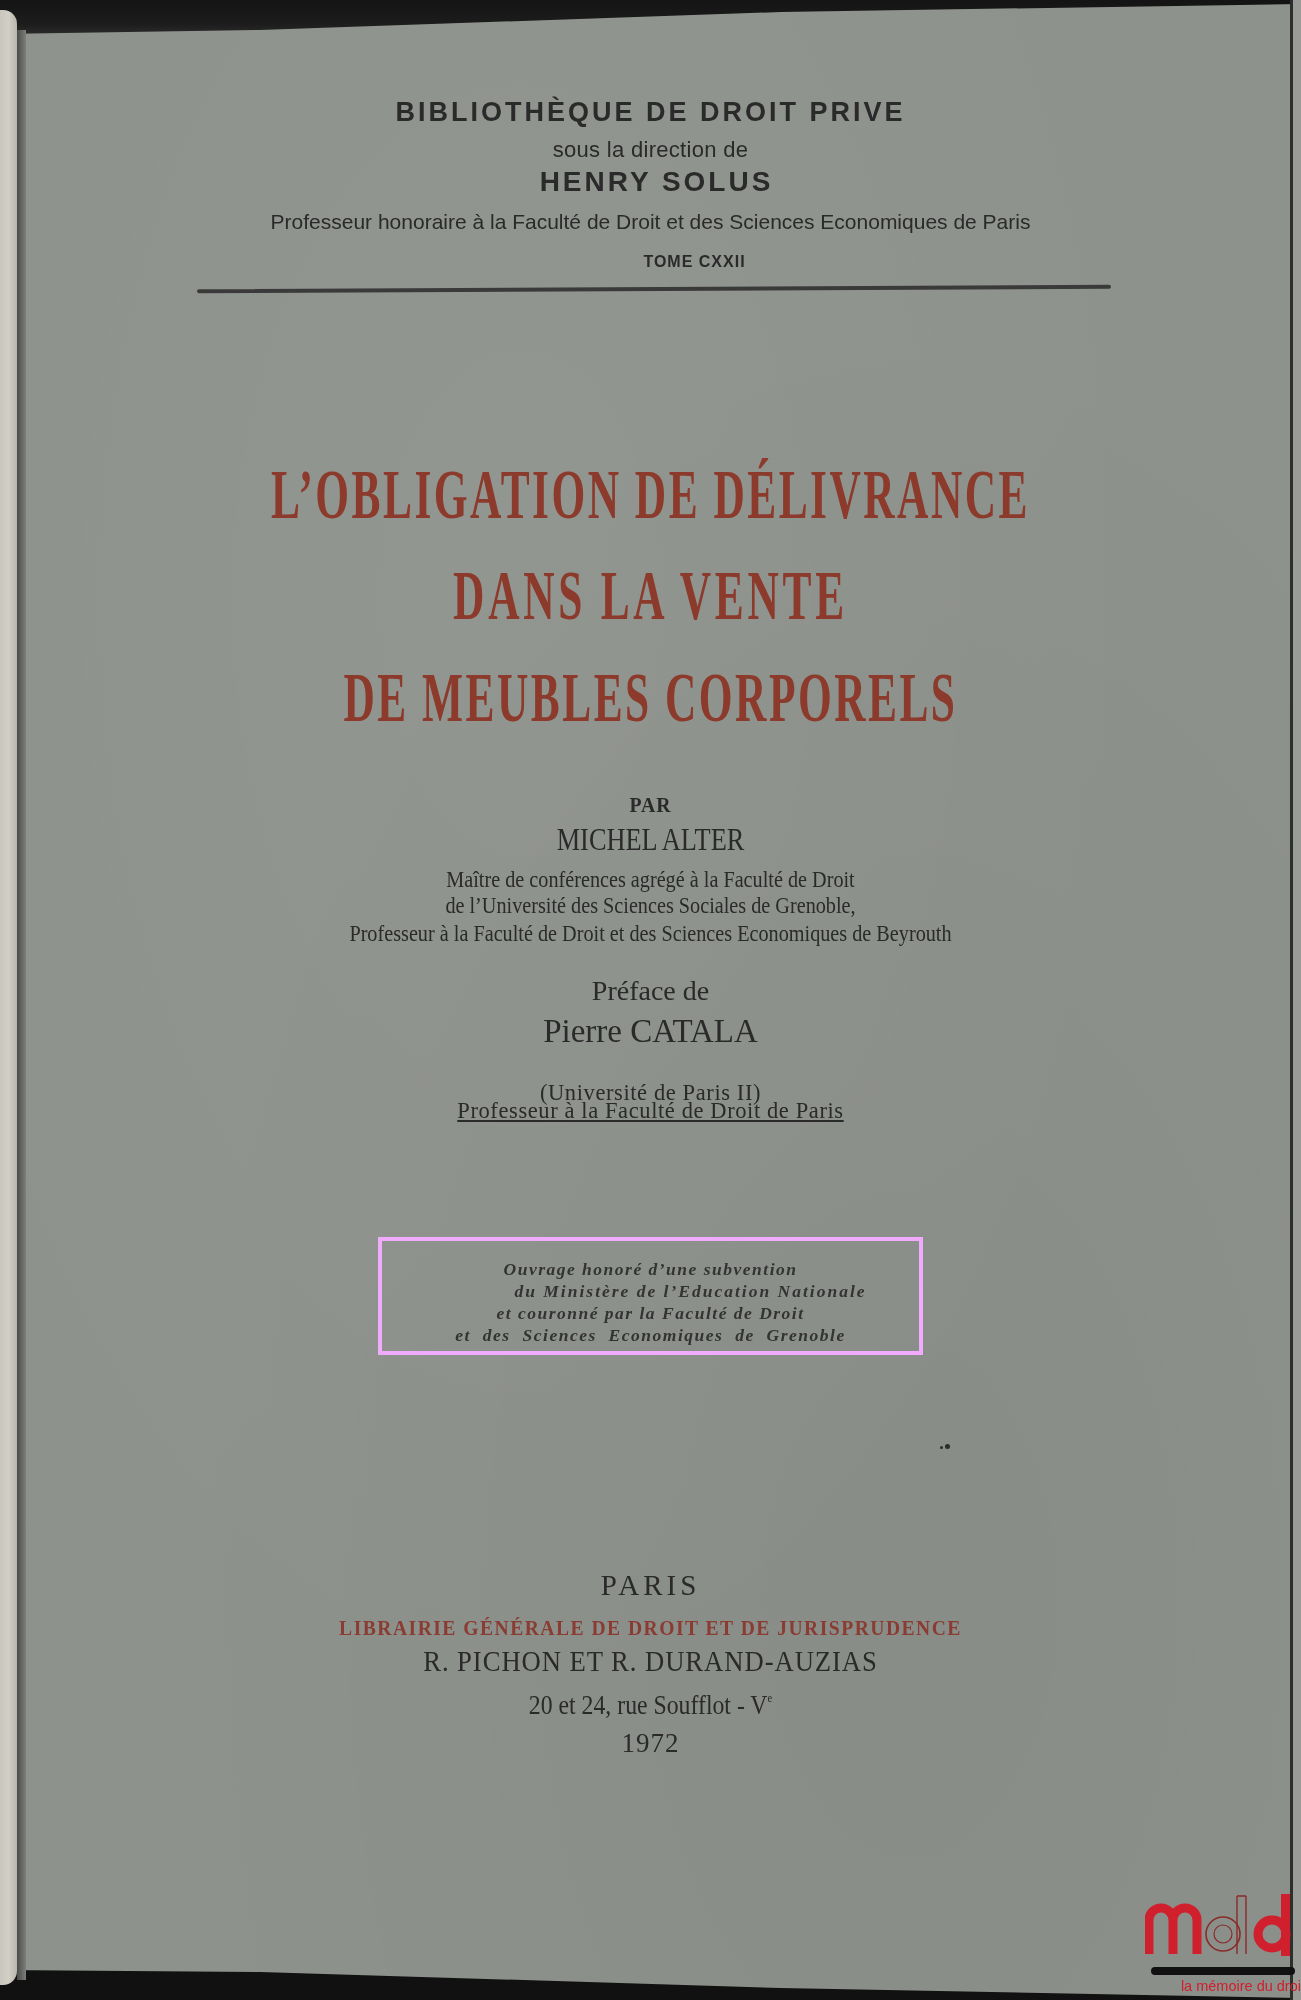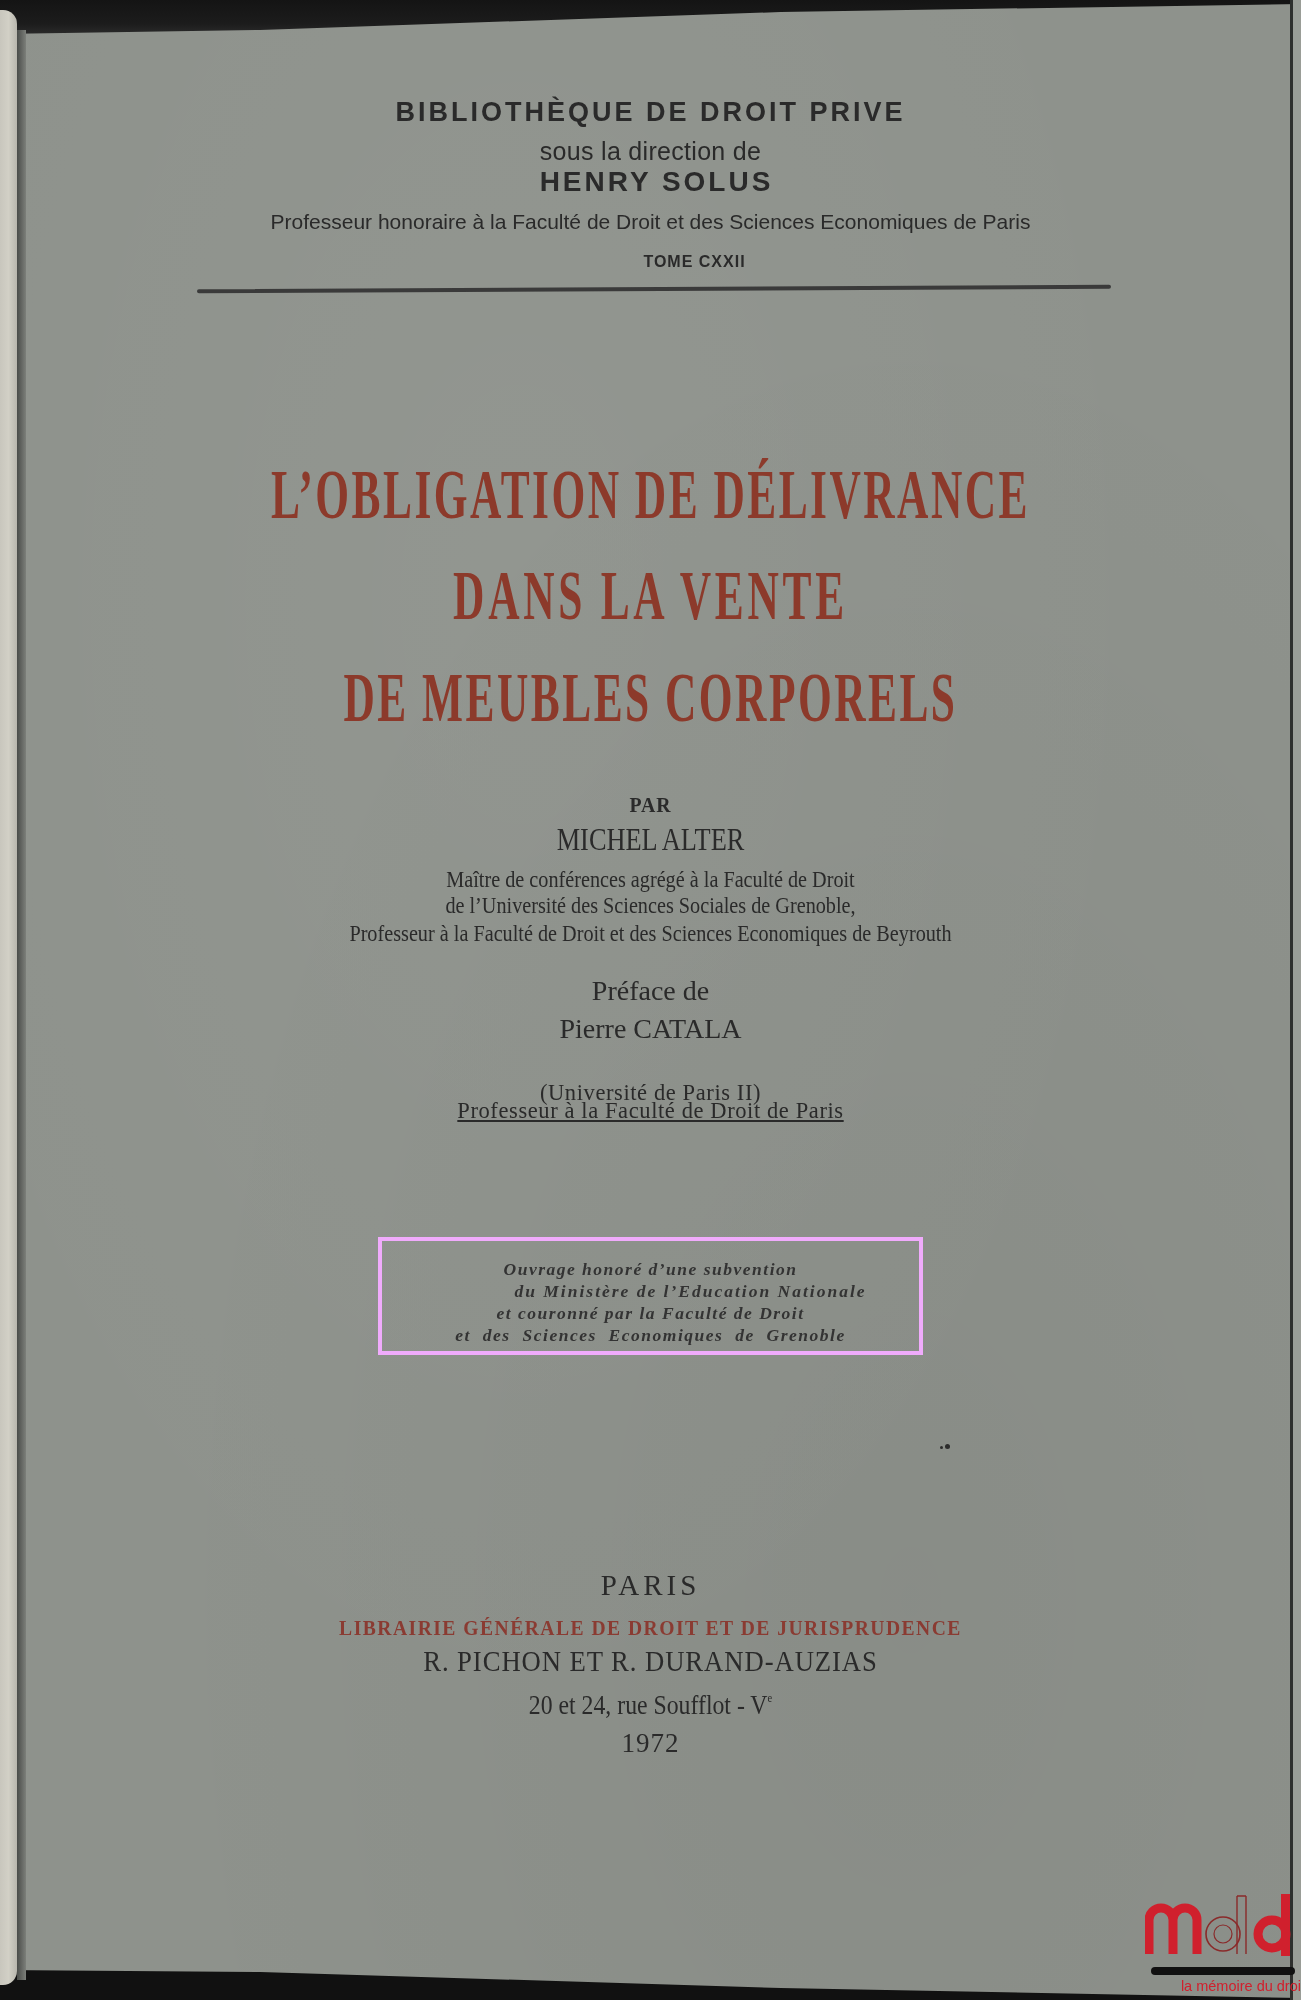--- a/index.html
+++ b/index.html
@@ -57,21 +57,21 @@
       color: #2a2a2a;
     }
     .sans {
       font-family: "Liberation Sans", "DejaVu Sans", sans-serif;
     }
     .series-title {
       top: 97px; font-size: 27px; font-weight: bold; letter-spacing: 3px;
       transform: scaleY(1.05);
     }
     .series-sub {
-      top: 137px; font-size: 25px; letter-spacing: 0.3px;
+      top: 137px; font-size: 22px; letter-spacing: 0.3px;
     }
     .director {
       top: 166px; font-size: 28px; font-weight: bold; letter-spacing: 3px; padding-left: 6px;
     }
     .director-title {
       top: 210px; font-size: 21px;
     }
     .tome {
       top: 253px; font-size: 16px; font-weight: bold; letter-spacing: 1px; margin-left: 44px;
     }
@@ -101,21 +101,21 @@
       transform: scaleX(0.85);
     }
     .author-aff {
       font-size: 23.5px; transform: scaleX(0.86);
     }
     .aff-1 { top: 866px; }
     .aff-2 { top: 892px; }
     .aff-3 { top: 920px; }
 
     .preface-label { top: 975px; font-size: 28px; font-weight: normal; }
-    .preface-name { top: 1013px; font-size: 28px; }
+    .preface-name { top: 1013px; font-size: 33px; }
     .preface-aff { font-size: 22.5px; letter-spacing: 0.6px; }
     .paff-1 { top: 1098px; text-decoration: underline; }
     .paff-2 { top: 1080px; }
 
     .award-box {
       position: absolute; left: 378px; top: 1237px; width: 537px; height: 110px;
       border: 4px solid #f0abfc;
     }
     .award-line {
       position: absolute; left: 0; width: 537px; text-align: center;

